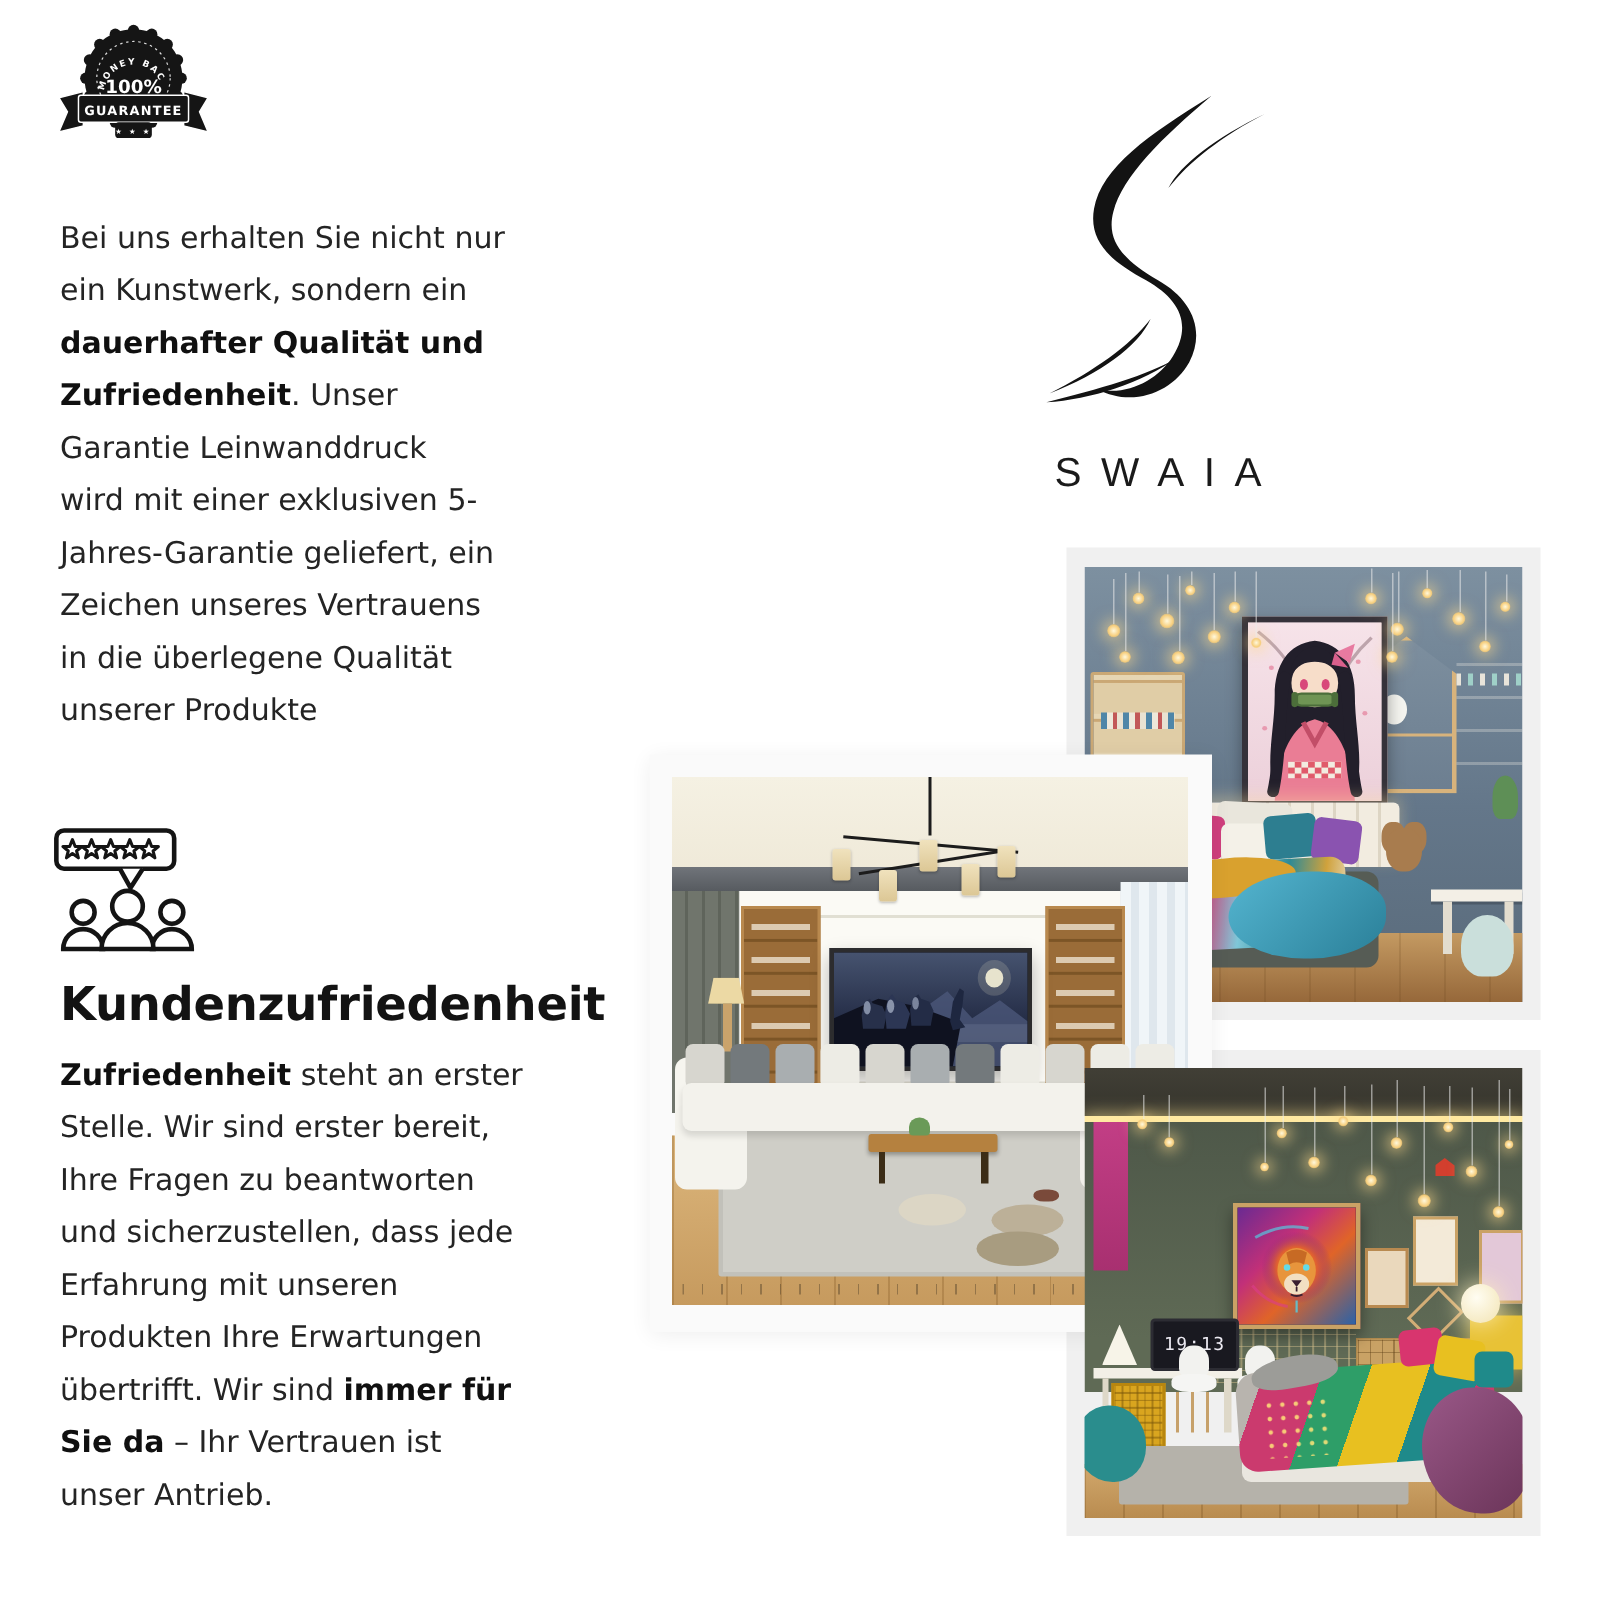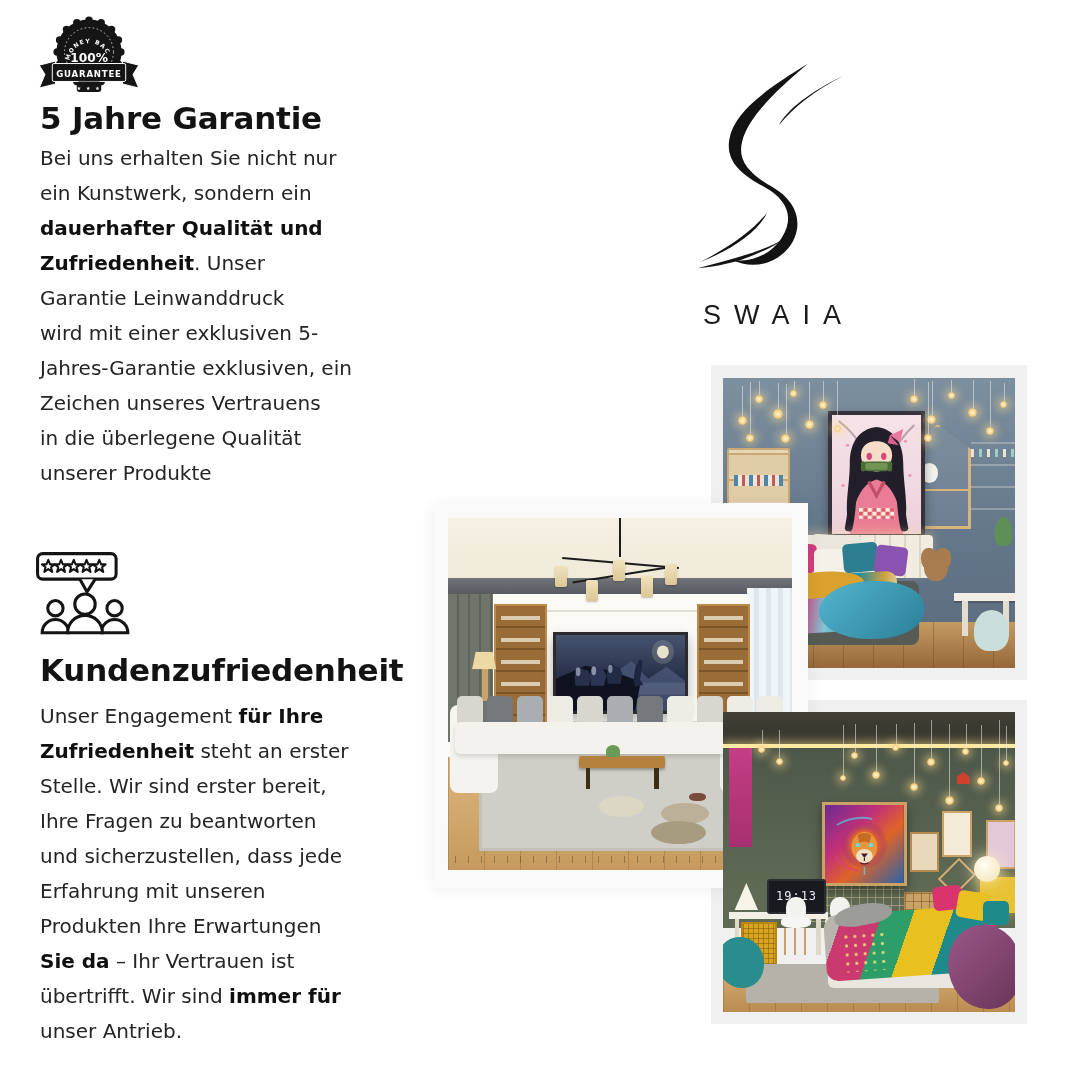--- a/index.html
+++ b/index.html
@@ -56,30 +56,29 @@
     </text>
     <text x="65" y="56" text-anchor="middle" font-size="15" font-weight="bold" fill="#ffffff">100%</text>
     <polygon points="4,60 24,55 24,83 4,88 11,71.5" fill="#151515" stroke="#ffffff" stroke-width="1.2"></polygon>
     <polygon points="126,60 106,55 106,83 126,88 119,71.5" fill="#151515" stroke="#ffffff" stroke-width="1.2"></polygon>
     <rect x="20" y="58" width="90" height="22" rx="2" fill="#151515" stroke="#ffffff" stroke-width="1.2"></rect>
     <text x="65" y="74" text-anchor="middle" font-size="10.5" font-weight="bold" fill="#ffffff" letter-spacing="1">GUARANTEE</text>
     <rect x="50" y="80" width="30" height="13" rx="3" fill="#151515"></rect>
     <text x="65" y="90" text-anchor="middle" font-size="6" fill="#ffffff" letter-spacing="2">★ ★ ★</text>
   </svg>
 
-  <div class="h" style="top:100px">5 Jahre Garantie</div>
 
   <div class="para" style="top:141px">
     <div class="ln"><span class="r">Bei uns erhalten Sie nicht nur</span></div>
     <div class="ln"><span class="r">ein Kunstwerk, sondern ein</span></div>
     <div class="ln"><span class="b">dauerhafter Qualität und</span></div>
     <div class="ln"><span class="b">Zufriedenheit</span><span class="r">. Unser</span></div>
     <div class="ln"><span class="r">Garantie Leinwanddruck</span></div>
     <div class="ln"><span class="r">wird mit einer exklusiven 5-</span></div>
-    <div class="ln"><span class="r">Jahres-Garantie exklusiven, ein</span></div>
+    <div class="ln"><span class="r">Jahres-Garantie geliefert, ein</span></div>
     <div class="ln"><span class="r">Zeichen unseres Vertrauens</span></div>
     <div class="ln"><span class="r">in die überlegene Qualität</span></div>
     <div class="ln"><span class="r">unserer Produkte</span></div>
   </div>
 
   <svg class="abs" style="left:34px;top:550px" width="102" height="94" viewBox="0 0 100 92">
     <defs>
       <path id="st" d="M0,-6.5 L1.8,-2 6.2,-2 2.7,0.9 3.9,5.4 0,2.6 -3.9,5.4 -2.7,0.9 -6.2,-2 -1.8,-2 Z"></path>
     </defs>
     <rect x="3.5" y="3.5" width="77" height="25" rx="5" fill="none" stroke="#141414" stroke-width="3"></rect>
@@ -97,29 +96,28 @@
       <circle cx="79" cy="57" r="7.5"></circle>
         <path d="M66,81 a13,13 0 0 1 26,0 z"></path>
       <circle cx="50" cy="53" r="10"></circle>
         <path d="M33,81 a17,17 0 0 1 34,0 z"></path>
     </g>
   </svg>
 
   <div class="h" style="top:652px">Kundenzufriedenheit</div>
 
   <div class="para" style="top:699px">
-    <div class="ln"><span class="r">Unser Engagement </span><span class="b">für Ihre</span></div>
     <div class="ln"><span class="b">Zufriedenheit</span><span class="r"> steht an erster</span></div>
     <div class="ln"><span class="r">Stelle. Wir sind erster bereit,</span></div>
     <div class="ln"><span class="r">Ihre Fragen zu beantworten</span></div>
     <div class="ln"><span class="r">und sicherzustellen, dass jede</span></div>
     <div class="ln"><span class="r">Erfahrung mit unseren</span></div>
     <div class="ln"><span class="r">Produkten Ihre Erwartungen</span></div>
+    <div class="ln"><span class="r">übertrifft. Wir sind </span><span class="b">immer für</span></div>
     <div class="ln"><span class="b">Sie da</span><span class="r"> – Ihr Vertrauen ist</span></div>
-    <div class="ln"><span class="r">übertrifft. Wir sind </span><span class="b">immer für</span></div>
     <div class="ln"><span class="r">unser Antrieb.</span></div>
   </div>
 
   <svg class="abs" style="left:683px;top:46px" width="178" height="248" viewBox="0 0 170 250">
     <path d="M121,18 C79,44 47,66 42,94 C38,117 55,130 77,142 C100,155 108,172 95,193 C85,209 64,220 44,215 C68,228 95,217 106,197 C117,176 108,155 85,142 C61,128 50,115 55,96 C61,72 88,46 121,18 Z" fill="#131313"></path>
     <path d="M157,30 C128,45 106,62 92,80 C100,64 124,46 157,30 Z" fill="#131313"></path>
     <path d="M12,218 C42,203 66,186 80,168 C72,186 46,205 12,218 Z" fill="#131313"></path>
     <path d="M10,224 C45,215 78,206 98,194 C74,211 40,222 10,224 Z" fill="#131313"></path>
   </svg>
   <div class="logo-text" style="left:683px;top:300px;width:178px">SWAIA</div>

